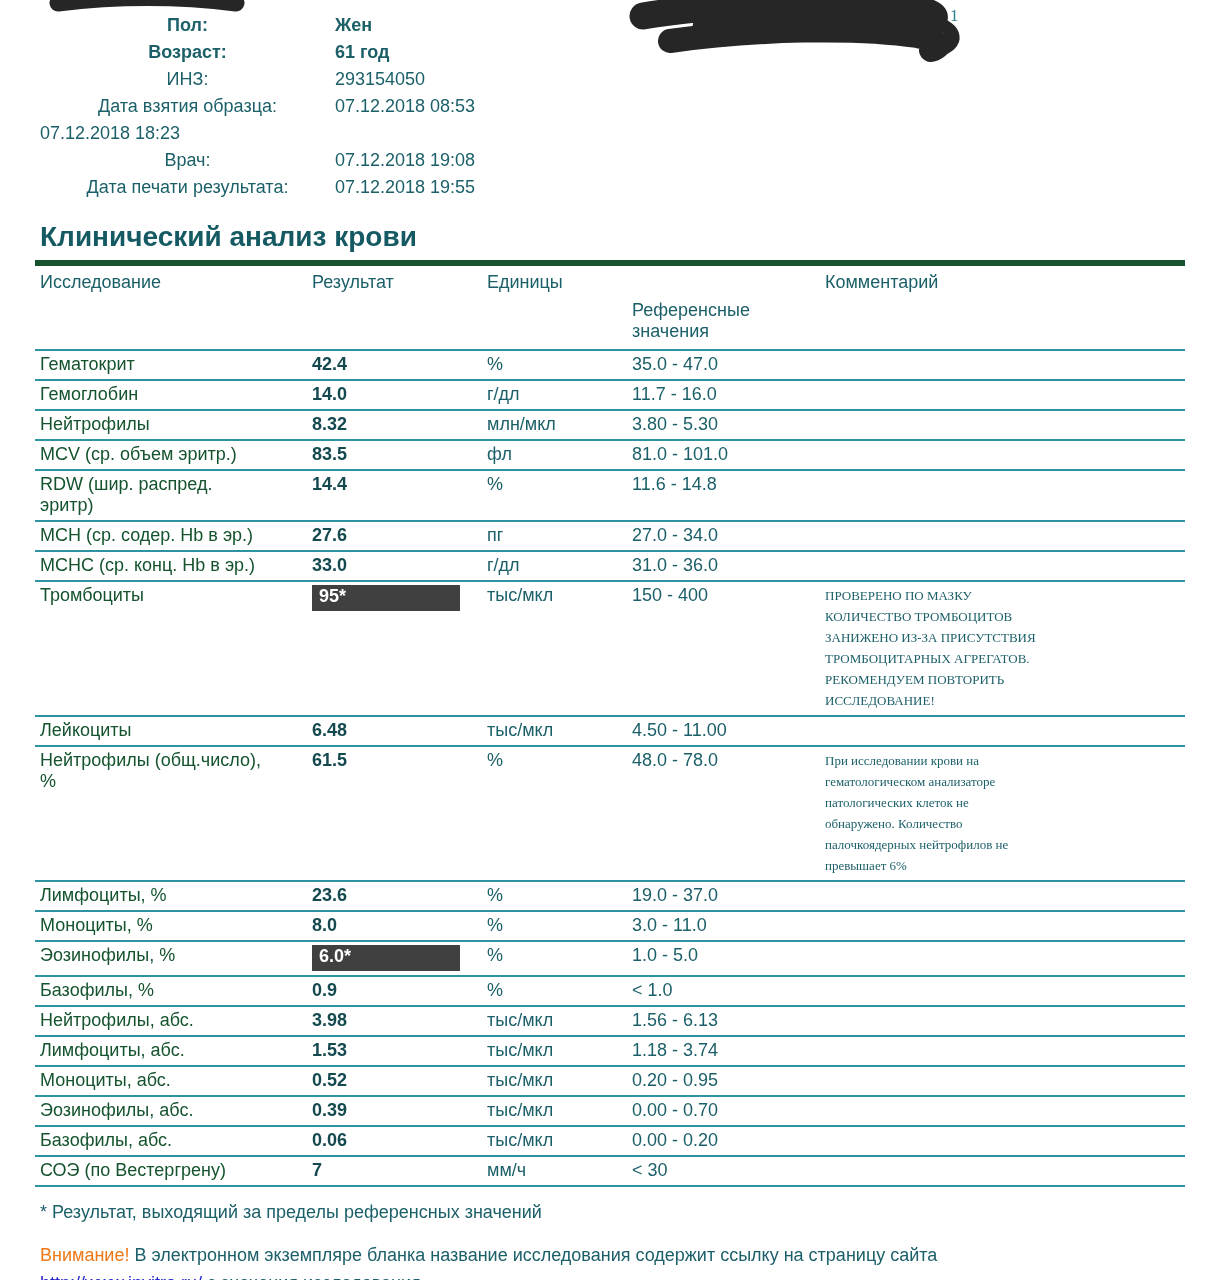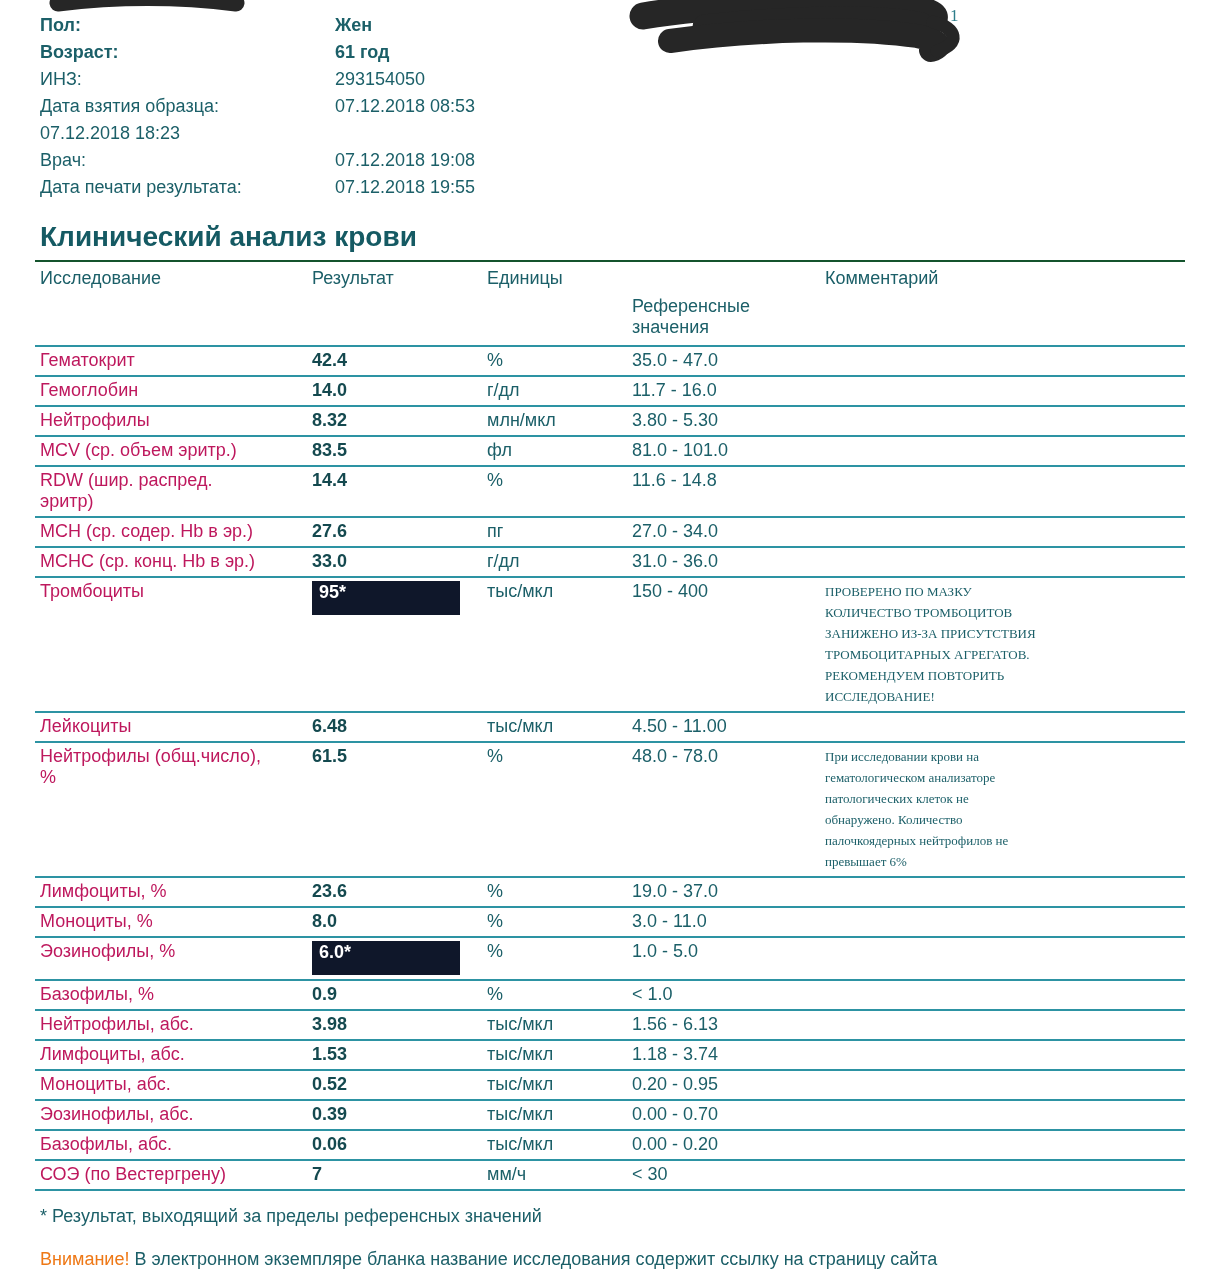--- a/index.html
+++ b/index.html
@@ -18,45 +18,45 @@
   .scribble { position:absolute; pointer-events:none; }
   .scribble path { fill:none; stroke:#262626; stroke-linecap:round; stroke-linejoin:round; }
   .pagenum {
     position:absolute; left:950px; top:6px;
     font-family:"Liberation Serif", serif;
     font-size:17px; color:#2d7d8a;
   }
   
   .patient { margin-left:5px; margin-top:2px; }
   .p-row { display:flex; line-height:27px; }
-  .p-label { width:295px; }
+  .p-label { width:295px;text-align:center; }
   .p-row.b { font-weight:bold; }
   
   .sec-title {
     margin:20px 0 7px 5px;
     font-size:28px; font-weight:bold; color:#155a63;
   }
   
-  .tbl { width:1150px; border-top:2px solid #14532d; }
+  .tbl { width:1150px; border-top:6px solid #14532d; }
   .tbl-header, .tbl-row {
     display:grid;
     grid-template-columns:272px 175px 145px 193px 1fr;
   }
   .tbl-header { border-bottom:2px solid #2d93a3; padding:6px 0 7px 0; }
   .tbl-header .c { padding-left:5px; line-height:21px; color:#1b5f68; }
   .h-ref { max-width:150px;margin-top:28px; }
   .tbl-row { border-bottom:2px solid #2d93a3; padding:3px 0 4px 0; min-height:29px; }
   .tbl-row .c { padding-left:5px; line-height:21px; vertical-align:top; }
-  .c-name { color:#be185d; white-space:pre-line; padding-right:8px; }
+  .c-name { color:#14532d; white-space:pre-line; padding-right:8px; }
   .c-result { font-weight:bold; color:#14494f; }
   .c-comment { white-space:pre-line; font-size:13px; line-height:21px; padding-right:6px;font-family:Liberation Serif, serif; }
   .result-val.flag {
     display:inline-block; min-width:148px;
-    background:#0f172a; color:#ffffff;
-    padding:1px 7px 12px 7px;
+    background:#404040; color:#ffffff;
+    padding:1px 7px 4px 7px;
   }
   
   .footnote { margin:13px 0 0 5px; line-height:24px; }
   .attention { margin:17px 0 0 5px; line-height:28px; max-width:1080px; white-space:pre-line; }
   .attention .warn { color:#ee7816; }
   .attention .link { color:#2424cc; cursor:pointer; }
   .disclaimer { margin:17px 0 0 5px; line-height:24px; color:#ee7816; }
 </style>
 </head>
 <body>

